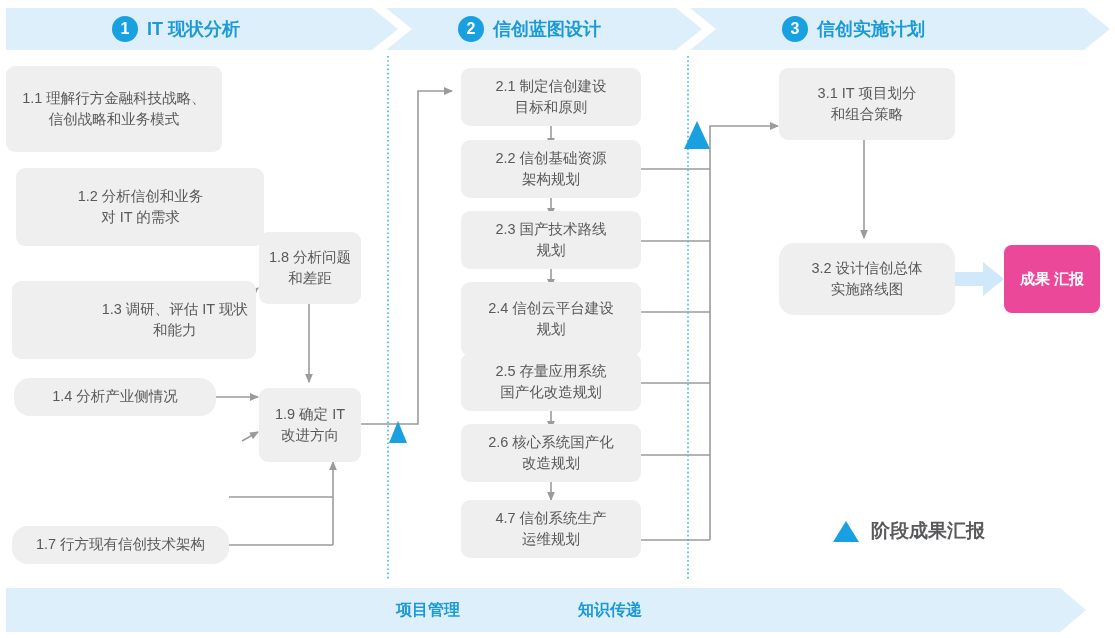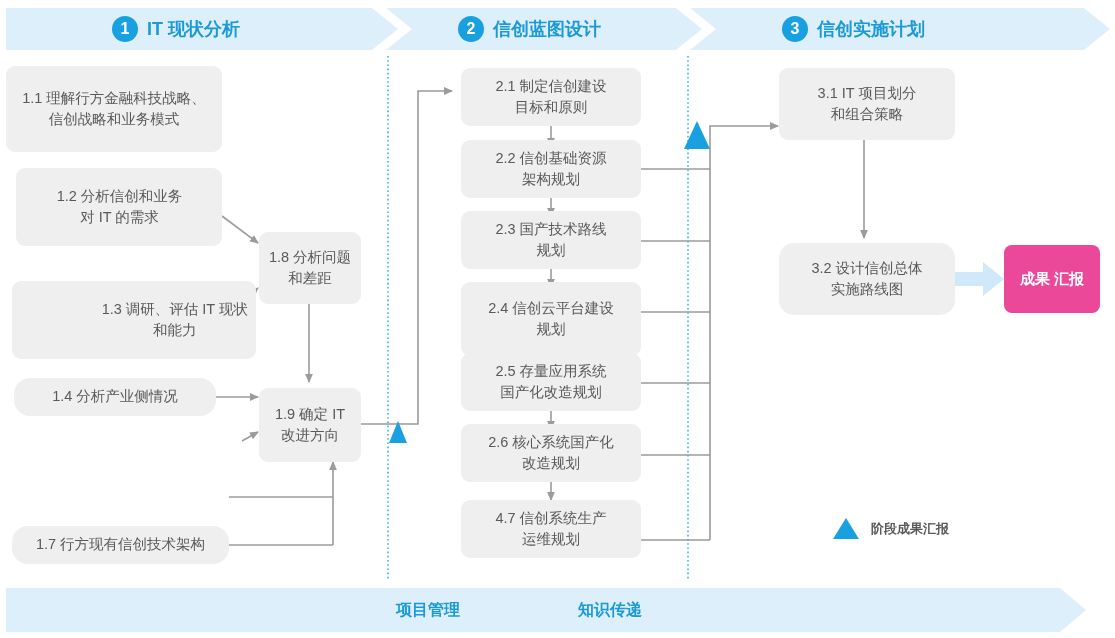--- a/index.html
+++ b/index.html
@@ -39,21 +39,21 @@
   
   .result-chip{
     position:absolute;background:#ec4899;border-radius:8px;
     color:#ffffff;font-size:15px;font-weight:bold;line-height:1.35;
     display:flex;align-items:center;justify-content:center;text-align:center;
   }
 
   
   .legend{
     position:absolute;display:flex;align-items:center;gap:12px;
-    font-size:13px;font-weight:bold;color:#58595b;white-space:nowrap;
+    font-size:19px;font-weight:bold;color:#58595b;white-space:nowrap;
   }
   .legend-tri{
     width:0;height:0;border-left:13px solid transparent;
     border-right:13px solid transparent;border-bottom:21px solid #18a0e0;
   }
 
   
   .bottom-label{
     position:absolute;font-size:16px;font-weight:bold;color:#1b9ad6;
     white-space:nowrap;
@@ -142,21 +142,21 @@
     <span class="phase-title-en">信创实施计划</span>
   </div>
 
   <div class="box" style="left:6px;top:66px;width:216px;height:86px;">
     <span>
       <span>1.1 理解行方金融科技战略、</span>
       <span>信创战略和业务模式</span>
     </span>
   </div>
 
-  <div class="box" style="left:16px;top:168px;width:206px;height:78px;padding-left:9px;">
+  <div class="box" style="left:16px;top:168px;width:248px;height:78px;padding-left:9px;">
     <span>
       <span>1.2 分析信创和业务</span>
       <span>对 IT 的需求</span>
     </span>
   </div>
 
   <div class="box" style="left:12px;top:281px;width:244px;height:78px;justify-content:flex-end;">
     <span>
       <span>1.3 调研、评估 IT 现状</span>
       <span>和能力</span>

